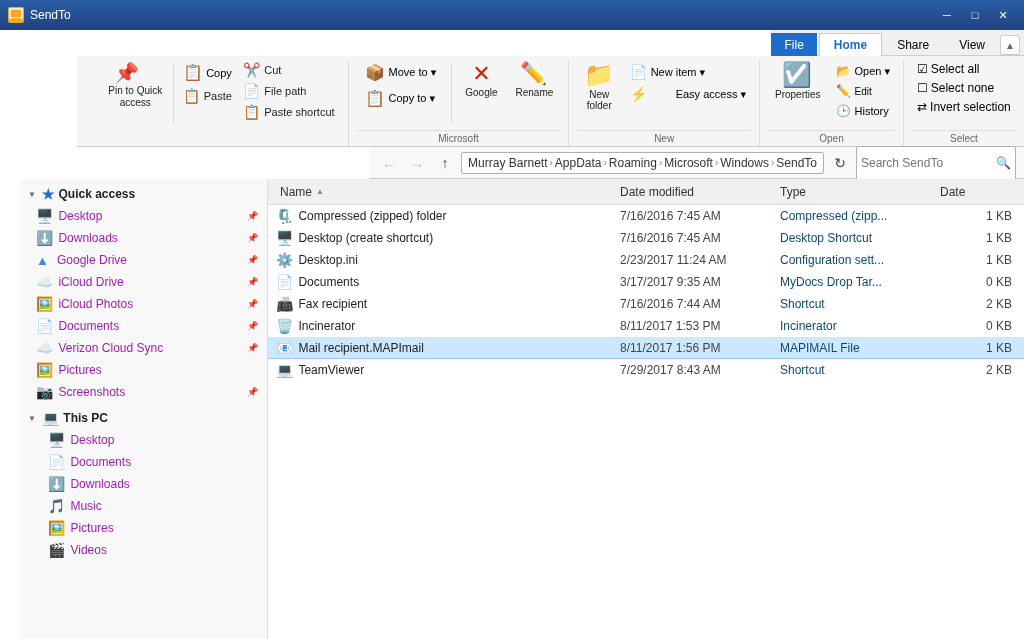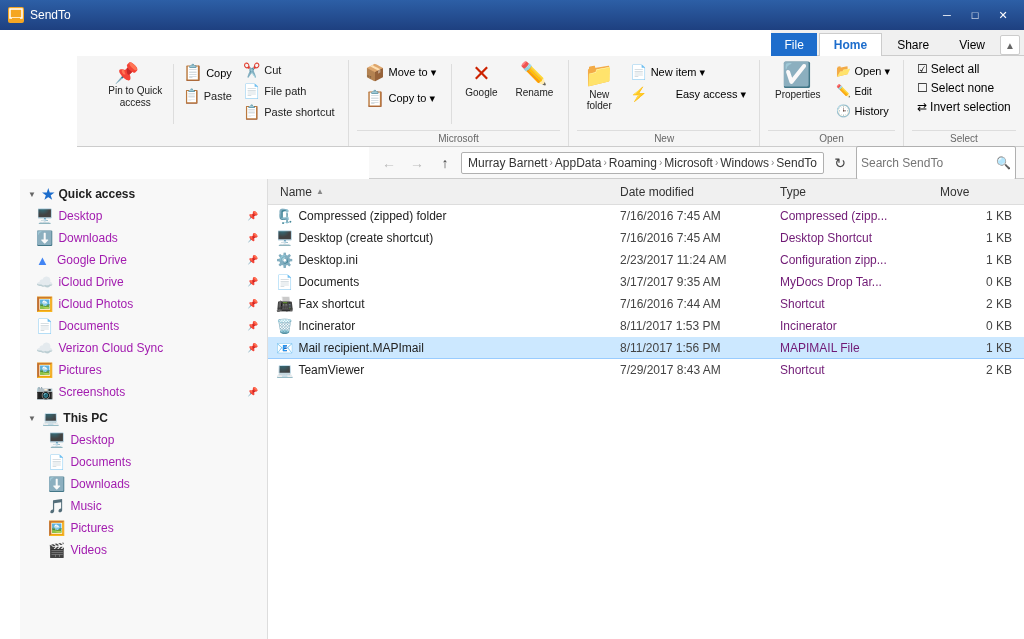--- a/index.html
+++ b/index.html
@@ -70,21 +70,21 @@
     .col-type { width: 160px; padding: 0 4px; }
     .col-size { width: 80px; padding: 0 4px; text-align: right; }
     .sort-arrow { color: #888; font-size: 8px; }
 
     .file-list { flex: 1; overflow-y: auto; }
     .file-row { display: flex; align-items: center; height: 22px; padding: 0 8px; cursor: pointer; border-bottom: 1px solid transparent; }
     .file-row.selected { background: #cce8ff; border-color: #99ccff; }
     .file-cell { font-size: 12px; color: #222; overflow: hidden; text-overflow: ellipsis; white-space: nowrap; }
     .file-cell.name { width: 340px; display: flex; align-items: center; gap: 5px; }
     .file-cell.date { width: 160px; padding: 0 4px; color: #444; }
-    .file-cell.type { width: 160px; padding: 0 4px; color: #701a75; }
+    .file-cell.type { width: 160px; padding: 0 4px; color: #0c4a6e; }
     .file-cell.size { width: 80px; padding: 0 4px; text-align: right; color: #444; }
     .file-icon { font-size: 14px; min-width: 16px; }
 
     
     .status-bar { height: 22px; background: #f0f0f0; border-top: 1px solid #ccc; display: flex; align-items: center; padding: 0 8px; font-size: 11px; color: #555; }
 
     
     .chevron { font-size: 9px; color: #aaa; }
 
     
@@ -379,21 +379,21 @@
             <span>Name</span>
             <span class="sort-arrow">▲</span>
           </div>
           <div class="col-header col-date">
             <span>Date modified</span>
           </div>
           <div class="col-header col-type">
             <span>Type</span>
           </div>
           <div class="col-header col-size">
-            <span>Move</span>
+            <span>Date</span>
           </div>
         </div>
 
         <div class="file-list">
 
           <div class="file-row">
             <div class="file-cell name">
               <span class="file-icon">🗜️</span>
               <span>Compressed (zipped) folder</span>
             </div>
@@ -411,38 +411,38 @@
             <div class="file-cell type">Desktop Shortcut</div>
             <div class="file-cell size">1 KB</div>
           </div>
 
           <div class="file-row">
             <div class="file-cell name">
               <span class="file-icon">⚙️</span>
               <span>Desktop.ini</span>
             </div>
             <div class="file-cell date">2/23/2017 11:24 AM</div>
-            <div class="file-cell type">Configuration zipp...</div>
+            <div class="file-cell type">Configuration sett...</div>
             <div class="file-cell size">1 KB</div>
           </div>
 
           <div class="file-row">
             <div class="file-cell name">
               <span class="file-icon">📄</span>
               <span>Documents</span>
             </div>
             <div class="file-cell date">3/17/2017 9:35 AM</div>
             <div class="file-cell type">MyDocs Drop Tar...</div>
             <div class="file-cell size">0 KB</div>
           </div>
 
           <div class="file-row">
             <div class="file-cell name">
               <span class="file-icon">📠</span>
-              <span>Fax shortcut</span>
+              <span>Fax recipient</span>
             </div>
             <div class="file-cell date">7/16/2016 7:44 AM</div>
             <div class="file-cell type">Shortcut</div>
             <div class="file-cell size">2 KB</div>
           </div>
 
           <div class="file-row">
             <div class="file-cell name">
               <span class="file-icon">🗑️</span>
               <span>Incinerator</span>

